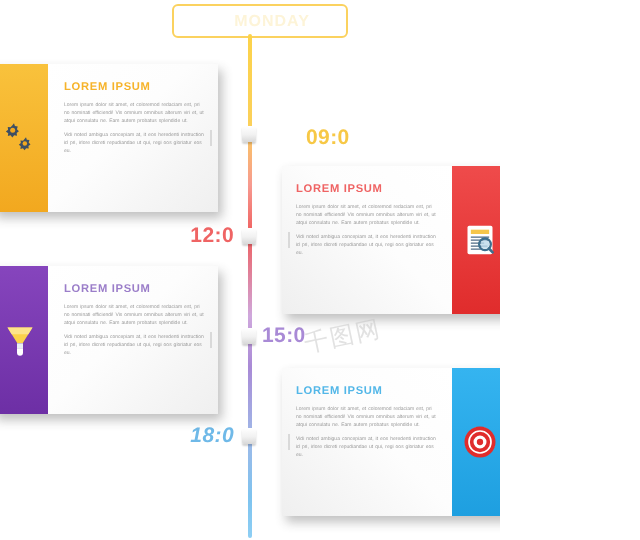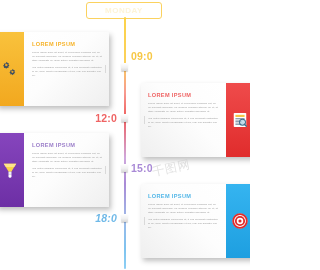--- a/index.html
+++ b/index.html
@@ -10,21 +10,21 @@
     overflow:hidden;
     position:relative;
   }
   #stage{position:absolute;inset:0;width:250px;height:270px;}
 
   
   .header-box{
     position:absolute;left:86px;top:2px;width:74px;height:15px;
     border:1.6px solid #fbd25f;border-radius:3px;
     background:#ffffff;
-    display:flex;align-items:center;justify-content:center;
+    display:flex;align-items:center;justify-content:center;padding-left:12px;
   }
   .header-box .t{
     font-size:8px;font-weight:bold;letter-spacing:.5px;
     color:#fdf4d8;
   }
 
   
   .axis{
     position:absolute;left:123.5px;top:17px;width:2.2px;height:252px;
     background:linear-gradient(to bottom,
@@ -105,21 +105,21 @@
 
 <div id="stage">
 
   <div class="header-box">
     <span class="t">MONDAY</span>
   </div>
 
   <div class="axis"></div>
 
   <div class="node" style="top:63px;"></div>
-  <div class="tlabel right" style="top:50px;color:#f7c846;">09:0</div>
+  <div class="tlabel right" style="top:63px;color:#f7c846;margin-left:22px;">09:0</div>
 
   <div class="node" style="top:114px;"></div>
   <div class="tlabel left" style="top:112px;color:#ef6464;">12:0</div>
 
   <div class="node" style="top:164px;"></div>
   <div class="tlabel right" style="top:162px;color:#a98ad6;">15:0</div>
 
   <div class="node" style="top:214px;"></div>
   <div class="tlabel left" style="top:212px;color:#6fb9e8;font-style:italic;">18:0</div>
 

